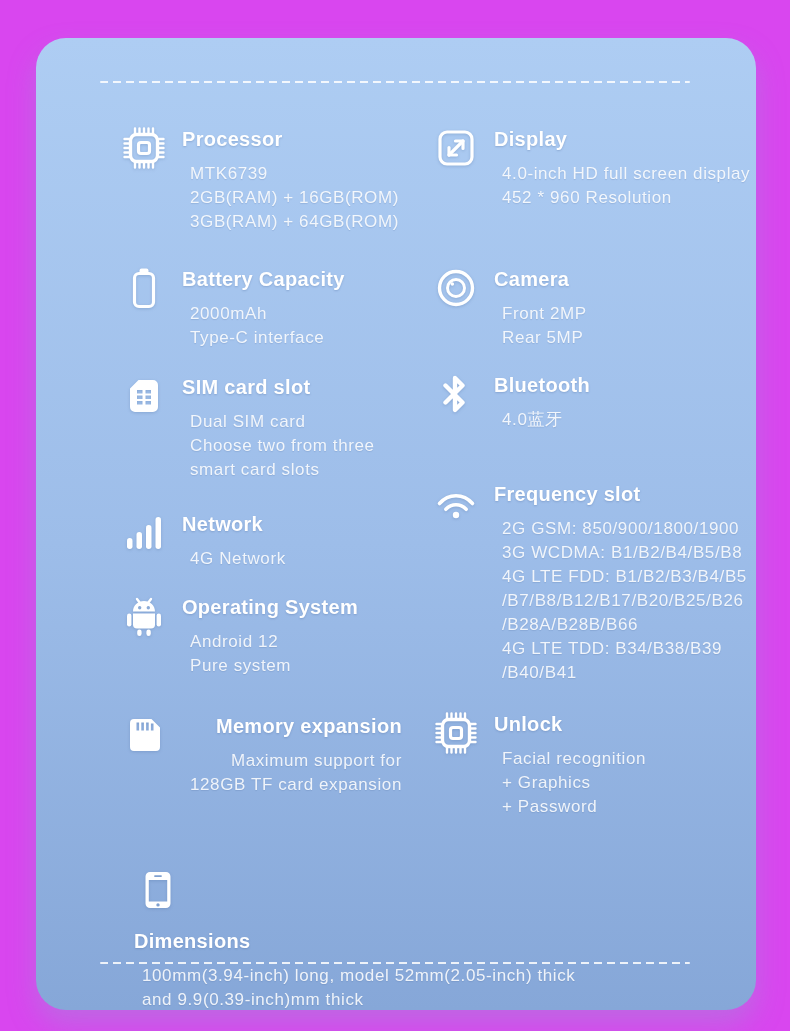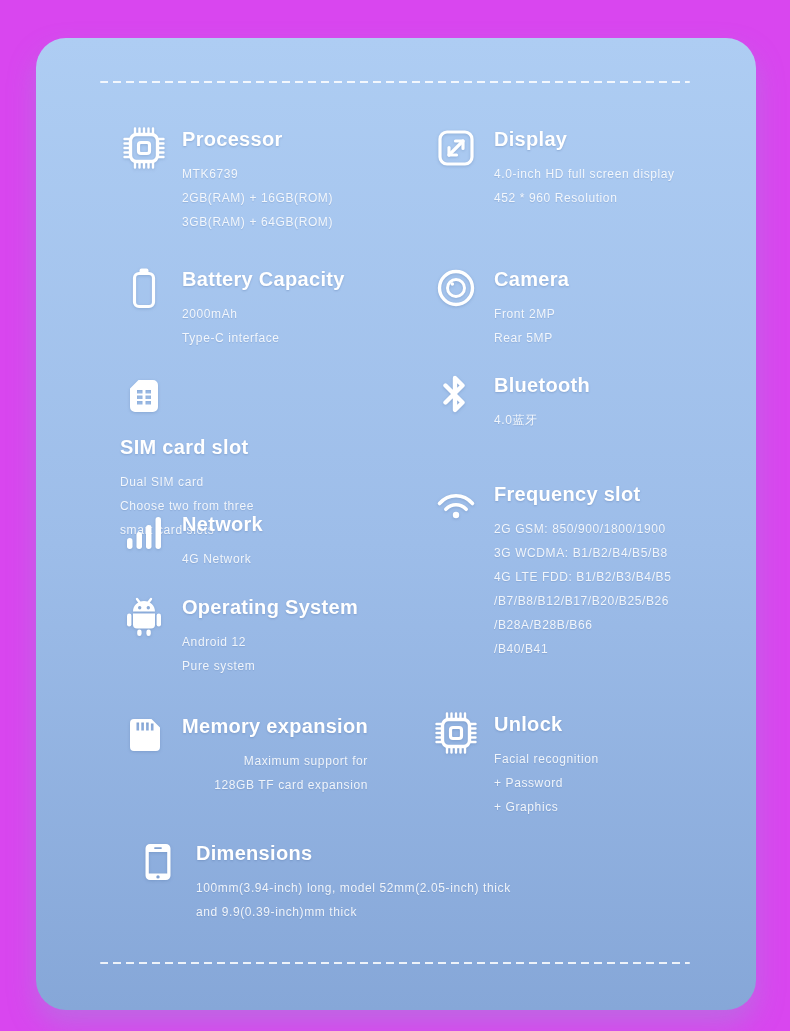--- a/index.html
+++ b/index.html
@@ -13,22 +13,22 @@
         border-radius:1px;}
   .divider.top{top:43px;}
   .divider.bottom{top:924px;}
   .section{position:absolute;display:flex;align-items:flex-start;gap:14px;}
   .icon-box{flex:0 0 auto;width:48px;height:48px;margin-top:-2px;display:flex;
         align-items:flex-start;justify-content:center;}
   .icon-box svg{width:48px;height:48px;filter:drop-shadow(0 1.5px 1.5px rgba(70,100,150,.28));}
   .sec-text{display:flex;flex-direction:column;}
   .sec-title{margin:0 0 10px 0;font-weight:700;font-size:20px;line-height:26px;color:#ffffff;
         letter-spacing:.3px;text-shadow:0 1px 2px rgba(70,100,150,.3);white-space:nowrap;}
-  .sec-line{font-size:12px;line-height:24px;color:rgba(255,255,255,.87);letter-spacing:.6px;
-        white-space:nowrap;text-shadow:0 1px 1px rgba(70,100,150,.2);}
+  .sec-line{font-size:17px;line-height:24px;color:rgba(255,255,255,.87);letter-spacing:.6px;
+        white-space:nowrap;text-shadow:0 1px 1px rgba(70,100,150,.2);margin-left:8px;}
 </style>
 </head>
 <body>
 
 <div class="page">
   <div class="spec-card">
 
     <div class="divider top"></div>
 
     <div class="section" style="left:84px;top:88px;">
@@ -85,21 +85,21 @@
           <circle cx="20.3" cy="20" r="1.8" fill="#fff"></circle>
         </svg>
       </div>
       <div class="sec-text">
         <h3 class="sec-title">Camera</h3>
         <div class="sec-line">Front 2MP</div>
         <div class="sec-line">Rear 5MP</div>
       </div>
     </div>
 
-    <div class="section" style="left:84px;top:336px;flex-direction:column;">
+    <div class="section" style="left:84px;top:336px;">
       <div class="icon-box">
         <svg viewBox="0 0 48 48">
           <path fill="#fff" fill-rule="evenodd" d="M18.5 8 H33 a5 5 0 0 1 5 5 V35 a5 5 0 0 1 -5 5 H15 a5 5 0 0 1 -5 -5 V16.5 Z M17 18 h5.5 v3.5 H17 Z M25.5 18 H31 v3.5 h-5.5 Z M17 23.5 h5.5 v3.5 H17 Z M25.5 23.5 H31 v3.5 h-5.5 Z M17 29 h5.5 v3.5 H17 Z M25.5 29 H31 v3.5 h-5.5 Z"></path>
         </svg>
       </div>
       <div class="sec-text">
         <h3 class="sec-title">SIM card slot</h3>
         <div class="sec-line">Dual SIM card</div>
         <div class="sec-line">Choose two from three</div>
         <div class="sec-line">smart card slots</div>
@@ -141,20 +141,21 @@
           <circle cx="24" cy="36" r="3.2" fill="#fff"></circle>
         </svg>
       </div>
       <div class="sec-text">
         <h3 class="sec-title">Frequency slot</h3>
         <div class="sec-line">2G GSM: 850/900/1800/1900</div>
         <div class="sec-line">3G WCDMA: B1/B2/B4/B5/B8</div>
         <div class="sec-line">4G LTE FDD: B1/B2/B3/B4/B5</div>
         <div class="sec-line">/B7/B8/B12/B17/B20/B25/B26</div>
         <div class="sec-line">/B28A/B28B/B66</div>
+        <div class="sec-line">4G LTE TDD: B34/B38/B39</div>
         <div class="sec-line">/B40/B41</div>
       </div>
     </div>
 
     <div class="section" style="left:84px;top:556px;">
       <div class="icon-box">
         <svg viewBox="0 0 48 48">
           <path d="M17 7 L20 11 M31 7 L28 11" stroke="#fff" stroke-width="2.4" stroke-linecap="round" fill="none"></path>
           <path fill="#fff" fill-rule="evenodd" d="M13 19.5 C13 13.5 17.9 9 24 9 C30.1 9 35 13.5 35 19.5 Z M18 15.7 a1.7 1.7 0 1 0 3.4 0 a1.7 1.7 0 1 0 -3.4 0 Z M26.6 15.7 a1.7 1.7 0 1 0 3.4 0 a1.7 1.7 0 1 0 -3.4 0 Z"></path>
           <path fill="#fff" d="M13 21.5 H35 V32.5 a4 4 0 0 1 -4 4 H17 a4 4 0 0 1 -4 -4 Z"></path>
@@ -188,26 +189,26 @@
       <div class="icon-box">
         <svg viewBox="0 0 48 48">
           <path d="M15 4.5v4.5M19.5 4.5v4.5M24 4.5v4.5M28.5 4.5v4.5M33 4.5v4.5 M15 39v4.5M19.5 39v4.5M24 39v4.5M28.5 39v4.5M33 39v4.5 M4.5 15h4.5M4.5 19.5h4.5M4.5 24h4.5M4.5 28.5h4.5M4.5 33h4.5 M39 15h4.5M39 19.5h4.5M39 24h4.5M39 28.5h4.5M39 33h4.5" stroke="#fff" stroke-width="2.4" stroke-linecap="round" fill="none"></path>
           <rect x="10.5" y="10.5" width="27" height="27" rx="6" stroke="#fff" stroke-width="3.4" fill="none"></rect>
           <rect x="18.5" y="18.5" width="11" height="11" rx="2.5" stroke="#fff" stroke-width="3.2" fill="none"></rect>
         </svg>
       </div>
       <div class="sec-text">
         <h3 class="sec-title">Unlock</h3>
         <div class="sec-line">Facial recognition</div>
+        <div class="sec-line">+ Graphics</div>
         <div class="sec-line">+ Password</div>
-        <div class="sec-line">+ Graphics</div>
-      </div>
-    </div>
-
-    <div class="section" style="left:98px;top:802px;">
+      </div>
+    </div>
+
+    <div class="section" style="left:98px;top:830px;flex-direction:column;">
       <div class="icon-box">
         <svg viewBox="0 0 48 48">
           <path fill="#fff" fill-rule="evenodd" d="M16 6 H32 a4.5 4.5 0 0 1 4.5 4.5 V37.5 a4.5 4.5 0 0 1 -4.5 4.5 H16 a4.5 4.5 0 0 1 -4.5 -4.5 V10.5 A4.5 4.5 0 0 1 16 6 Z M14.8 14 H33.2 V35.5 H14.8 Z M21 9.2 h6 a0.9 0.9 0 0 1 0 1.8 h-6 a0.9 0.9 0 0 1 0 -1.8 Z M24 37.2 a1.7 1.7 0 1 0 0 3.4 a1.7 1.7 0 1 0 0 -3.4 Z"></path>
         </svg>
       </div>
       <div class="sec-text">
         <h3 class="sec-title">Dimensions</h3>
         <div class="sec-line">100mm(3.94-inch) long, model 52mm(2.05-inch) thick</div>
         <div class="sec-line">and 9.9(0.39-inch)mm thick</div>
       </div>

